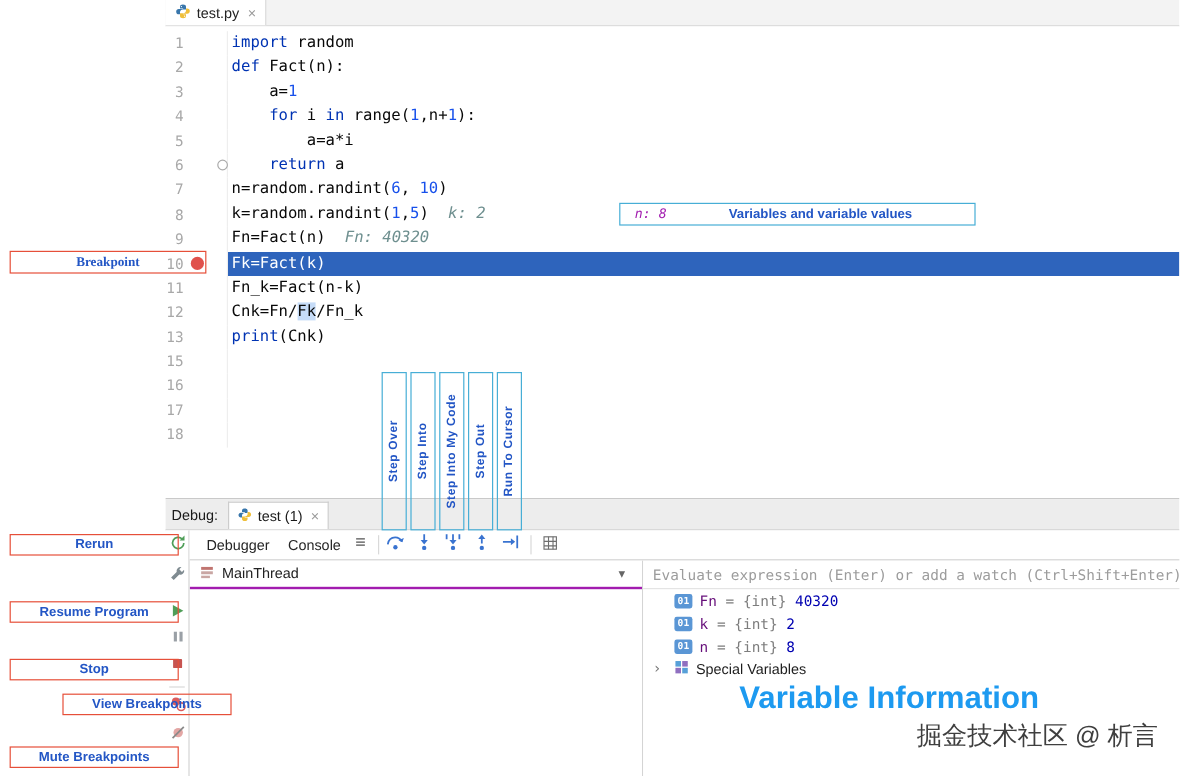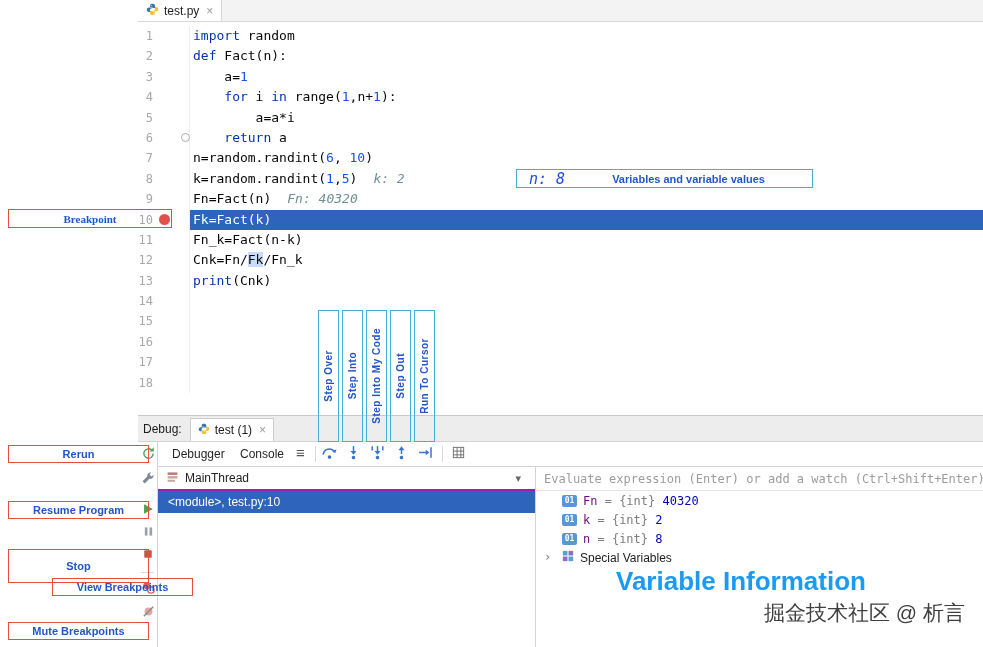--- a/index.html
+++ b/index.html
@@ -29,26 +29,26 @@
   .s-hl { background:#c6dcf8; }
   .inline-hint { color:#6e8f8f; font-style:italic; margin-left:16px; }
 
   
   .anno { position:absolute; background:transparent; display:flex; align-items:center; justify-content:center; font-weight:bold; color:#2356c5; font-size:11px; z-index:5; }
   .anno.red  { border:1.5px solid #e64f39; }
   .anno.cyan { border:1.5px solid #47aed6; }
   .a-breakpoint { left:8px; top:209px; width:164px; height:19px;font-family:Liberation Serif, serif; }
   .a-rerun      { left:8px; top:445px; width:141px; height:18px; }
   .a-resume     { left:8px; top:501px; width:141px; height:18px; }
-  .a-stop       { left:8px; top:549px; width:141px; height:34px; }
+  .a-stop       { left:8px; top:549px; width:141px; height:18px; }
   .a-viewbp     { left:8px; top:578px; width:141px; height:18px;margin-left:44px; }
   .a-mutebp     { left:8px; top:622px; width:141px; height:18px; }
 
   .varbox { left:378px; top:147px; width:297px; height:19px; justify-content:flex-start; }
-  .varbox .hintseg { font-family:"DejaVu Sans Mono","Liberation Mono",monospace; font-style:italic; font-weight:normal; color:#1d4ed8; font-size:15px; padding-left:12px; }
+  .varbox .hintseg { font-family:"DejaVu Sans Mono","Liberation Mono",monospace; font-style:italic; font-weight:normal; color:#a21caf; font-size:11px; padding-left:12px; }
   .varbox .varbox-label { flex:1; text-align:center; color:#2356c5; font-weight:bold; font-size:11px; }
 
   .step-box { top:310px; width:21px; height:132px; }
   .vtext { writing-mode:vertical-rl; transform:rotate(180deg); font-size:10px; letter-spacing:.5px; white-space:nowrap; }
 
   .vi { position:absolute; left:616px; top:566px; font-size:26px; font-weight:bold; color:#1d9af0; z-index:6; }
   .wm { position:absolute; right:18px; top:599px; font-size:21px; font-weight:500; color:#3f3f3f; z-index:6; }
 
   
   .debug { position:absolute; left:0; top:415px; right:0; bottom:0; border-top:1px solid #c9c9c9; background:#fff; }
@@ -116,21 +116,20 @@
           <div class="line-row"><div class="gutter-cell"><span>4</span></div><div class="code-cell"><span class="s-pl">    </span><span class="s-kw">for</span><span class="s-pl"> i </span><span class="s-kw">in</span><span class="s-pl"> range(</span><span class="s-num">1</span><span class="s-pl">,n+</span><span class="s-num">1</span><span class="s-pl">):</span></div></div>
           <div class="line-row"><div class="gutter-cell"><span>5</span></div><div class="code-cell"><span class="s-pl">        a=a*i</span></div></div>
           <div class="line-row"><div class="gutter-cell"><span>6</span><span class="fold-mark"></span></div><div class="code-cell"><span class="s-pl">    </span><span class="s-kw">return</span><span class="s-pl"> a</span></div></div>
           <div class="line-row"><div class="gutter-cell"><span>7</span></div><div class="code-cell"><span class="s-pl">n=random.randint(</span><span class="s-num">6</span><span class="s-pl">, </span><span class="s-num">10</span><span class="s-pl">)</span></div></div>
           <div class="line-row"><div class="gutter-cell"><span>8</span></div><div class="code-cell"><span class="s-pl">k=random.randint(</span><span class="s-num">1</span><span class="s-pl">,</span><span class="s-num">5</span><span class="s-pl">)</span><span class="inline-hint">k: 2</span></div></div>
           <div class="line-row"><div class="gutter-cell"><span>9</span></div><div class="code-cell"><span class="s-pl">Fn=Fact(n)</span><span class="inline-hint">Fn: 40320</span></div></div>
           <div class="line-row"><div class="gutter-cell"><span>10</span><span class="bp-dot"></span></div><div class="code-cell current"><span class="s-pl">Fk=Fact(k)</span></div></div>
           <div class="line-row"><div class="gutter-cell"><span>11</span></div><div class="code-cell"><span class="s-pl">Fn_k=Fact(n-k)</span></div></div>
           <div class="line-row"><div class="gutter-cell"><span>12</span></div><div class="code-cell"><span class="s-pl">Cnk=Fn/</span><span class="s-hl">Fk</span><span class="s-pl">/Fn_k</span></div></div>
           <div class="line-row"><div class="gutter-cell"><span>13</span></div><div class="code-cell"><span class="s-kw">print</span><span class="s-pl">(Cnk)</span></div></div>
-          <div class="line-row"><div class="gutter-cell"><span>14</span></div><div class="code-cell"></div></div>
           <div class="line-row"><div class="gutter-cell"><span>15</span></div><div class="code-cell"></div></div>
           <div class="line-row"><div class="gutter-cell"><span>16</span></div><div class="code-cell"></div></div>
           <div class="line-row"><div class="gutter-cell"><span>17</span></div><div class="code-cell"></div></div>
           <div class="line-row"><div class="gutter-cell"><span>18</span></div><div class="code-cell"></div></div>
         </div>
       <div class="anno cyan varbox">
         <span class="hintseg">n: 8</span>
         <span class="varbox-label">Variables and variable values</span>
       </div>
     </div>
@@ -249,23 +248,20 @@
 
             <div class="frames">
               <div class="thread-row">
                 <span><svg width="13" height="13" viewBox="0 0 16 16">
                       <rect x="2" y="3" width="12" height="3" fill="#c07470"></rect>
                       <rect x="2" y="7.5" width="12" height="3" fill="#c9a6a3"></rect>
                       <rect x="2" y="12" width="9" height="2.5" fill="#c9a6a3"></rect>
                     </svg></span>
                 <span>MainThread</span>
                 <span class="thread-caret">▾</span>
-              </div>
-              <div class="frame-row">
-                <span>&lt;module&gt;, test.py:10</span>
               </div>
             </div>
 
             <div class="vars">
               <div class="watch-row">
                 <span>Evaluate expression (Enter) or add a watch (Ctrl+Shift+Enter)</span>
               </div>
               <div id="var-rows">
                   <div class="var-row">
                     <span class="badge01">01</span>

